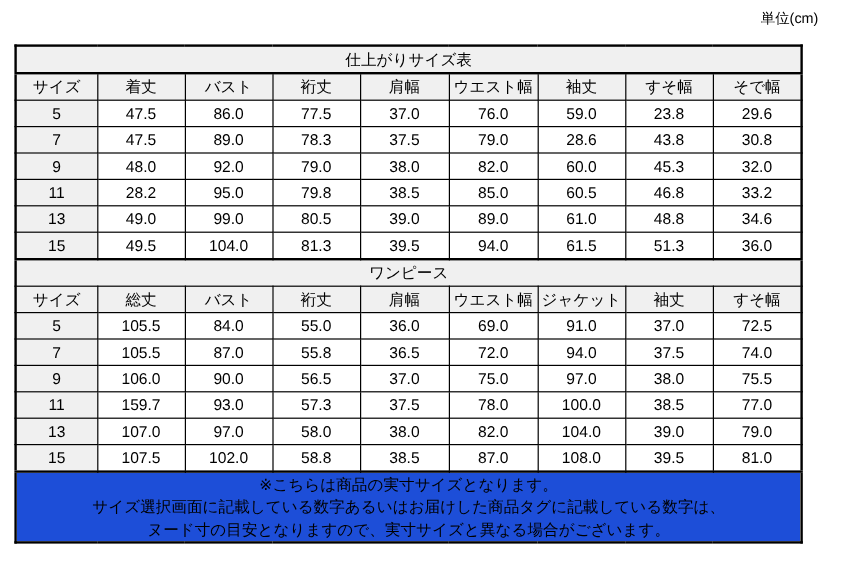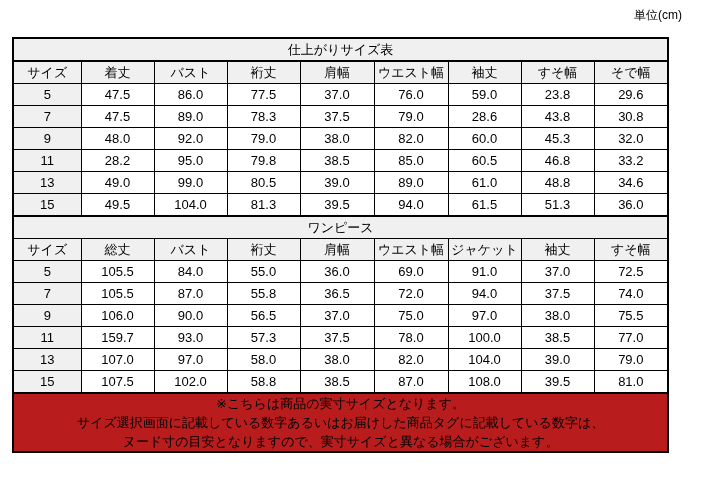--- a/index.html
+++ b/index.html
@@ -47,21 +47,21 @@
   .shaded { background: #f0f0f0; }
   .white-cell { background: #ffffff; }
   .title-cell {
     border-bottom: 2px solid #000000 !important;
   }
   .section-cell {
     border-top: 2px solid #000000 !important;
   }
   .note-cell {
     border-top: 2px solid #000000 !important;
-    background: #b91c1c;
+    background: #1d4ed8;
     text-align: left;
     height: auto;
     padding: 4px 6px 6px 6px;
     white-space: normal;
     margin-left: 44px;
   }
   .note-cell div {
     font-size: 13px;
     line-height: 19px;
     white-space: nowrap;

